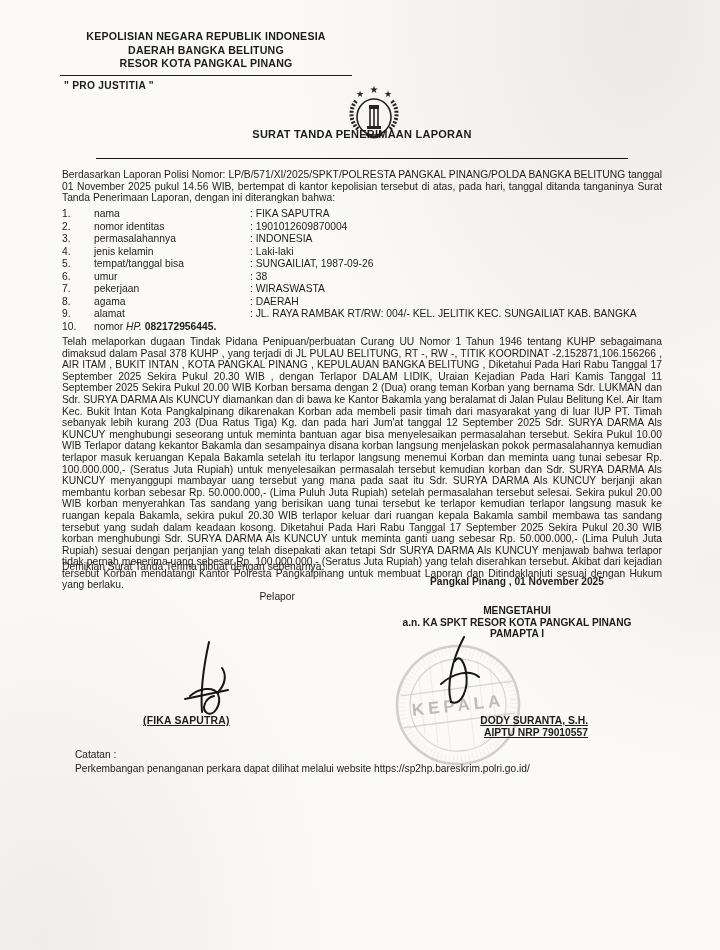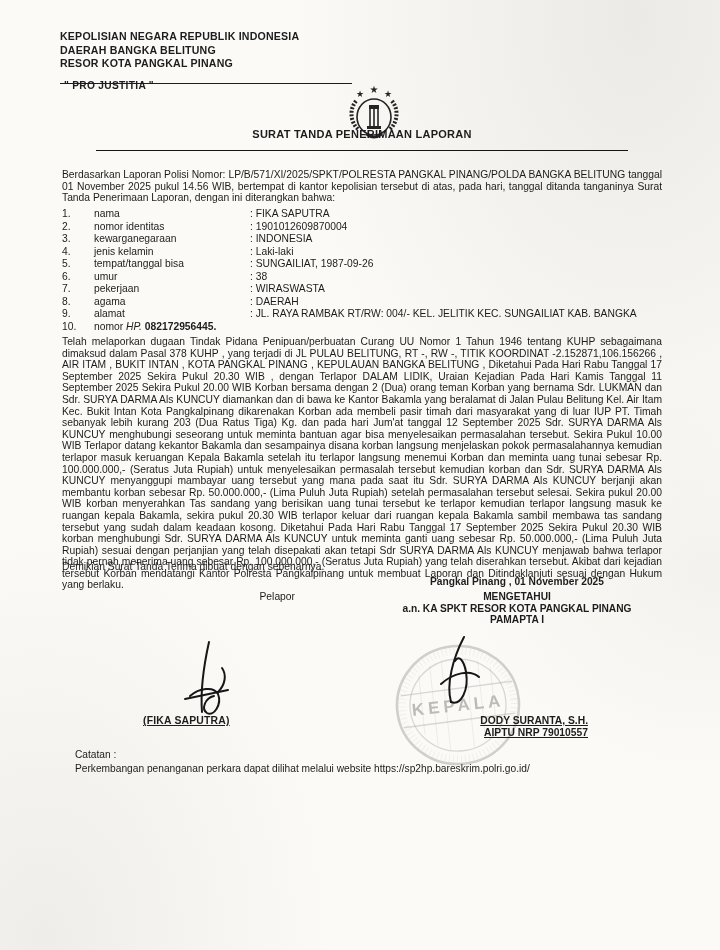--- a/index.html
+++ b/index.html
@@ -7,46 +7,46 @@
     position:relative;width:720px;height:950px;overflow:hidden;
     font-family:"Liberation Sans",sans-serif;color:#1c1c1c;
     background:
       radial-gradient(ellipse at 88% 2%, rgba(175,170,162,.20), transparent 38%),
       radial-gradient(ellipse at 6% 99%, rgba(175,170,162,.16), transparent 30%),
       radial-gradient(ellipse at 99% 60%, rgba(175,170,162,.10), transparent 25%),
       #fbfaf7;
   }
   .abs{position:absolute;}
   
-  .letterhead{left:60px;top:30px;width:292px;text-align:left;
+  .letterhead{left:60px;top:30px;width:292px;text-align:center;
     font-weight:bold;font-size:10.6px;line-height:13.5px;letter-spacing:.2px;
-    border-bottom:1.6px solid #1d1d1d;padding-bottom:12px;}
+    border-bottom:1.6px solid #1d1d1d;padding-bottom:4px;}
   .projustitia{left:64px;top:80px;font-weight:bold;font-size:10.2px;letter-spacing:.3px;}
   
   .emblem{left:336px;top:84px;width:76px;height:56px;}
   
   .titleblock{left:96px;top:128px;width:532px;text-align:center;}
   .titleblock .t{display:block;font-weight:bold;font-size:11px;letter-spacing:.25px;
-    padding-bottom:10px;border-bottom:1.7px solid #151515;}
+    padding-bottom:18px;border-bottom:1.7px solid #151515;}
   .titleblock .n{display:block;font-weight:bold;font-size:10.1px;margin-top:2px;letter-spacing:.1px;}
   
   .para{font-size:10.3px;line-height:11.5px;text-align:justify;}
   .intro{left:62px;top:169px;width:600px;}
   .bodytext{left:62px;top:336px;width:600px;line-height:11.6px;}
   
   .idlist{left:62px;top:208px;width:600px;font-size:10.3px;}
   .id-row{display:flex;height:12.55px;align-items:flex-start;}
   .id-row .no{width:32px;flex:0 0 32px;}
   .id-row .lab{width:156px;flex:0 0 156px;}
   .id-row .val{flex:1;}
   .closing{left:62px;top:561px;font-size:10.3px;}
   
   .signright{left:366px;top:576px;width:302px;text-align:center;
     font-size:10.2px;line-height:11.8px;font-weight:bold;}
-  .signright .dt{font-weight:bold;margin-bottom:3px;}
+  .signright .dt{font-weight:bold;margin-bottom:17px;}
   .pelapor{left:150px;top:591px;width:145px;text-align:right;font-size:10.3px;}
   .sig{stroke:#161616;stroke-width:2;fill:none;stroke-linecap:round;stroke-linejoin:round;}
   .sig-left{left:178px;top:638px;width:62px;height:84px;}
   .sig-right{left:428px;top:632px;width:62px;height:88px;}
   .stamp{left:392px;top:641px;width:132px;height:128px;transform:rotate(-6deg);opacity:.72;}
   .namefika{left:143px;top:715px;width:155px;text-align:left;font-weight:bold;
     font-size:10.4px;text-decoration:underline;letter-spacing:.2px;}
   .namedody{left:420px;top:715px;width:168px;text-align:right;font-weight:bold;
     font-size:10.3px;line-height:11.6px;}
   .namedody span{display:block;text-decoration:underline;}
@@ -91,21 +91,21 @@
       <span class="lab">nama</span>
       <span class="val">: FIKA SAPUTRA</span>
     </div>
     <div class="id-row">
       <span class="no">2.</span>
       <span class="lab">nomor identitas</span>
       <span class="val">: 1901012609870004</span>
     </div>
     <div class="id-row">
       <span class="no">3.</span>
-      <span class="lab">kewarganegaraan</span>
+      <span class="lab">permasalahannya</span>
       <span class="val">: INDONESIA</span>
     </div>
     <div class="id-row">
       <span class="no">4.</span>
       <span class="lab">jenis kelamin</span>
       <span class="val">: Laki-laki</span>
     </div>
     <div class="id-row">
       <span class="no">5.</span>
       <span class="lab">tempat/tanggal bisa</span>

